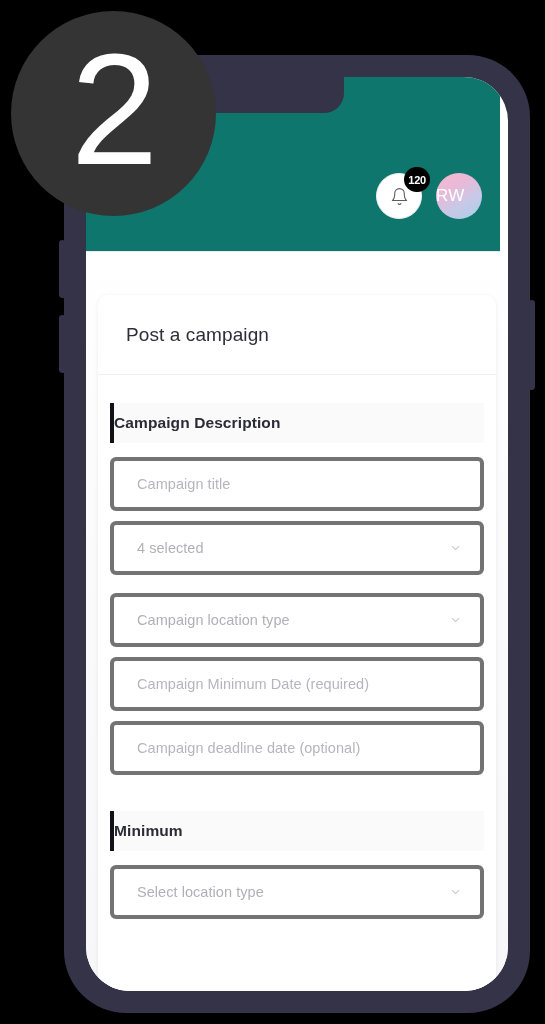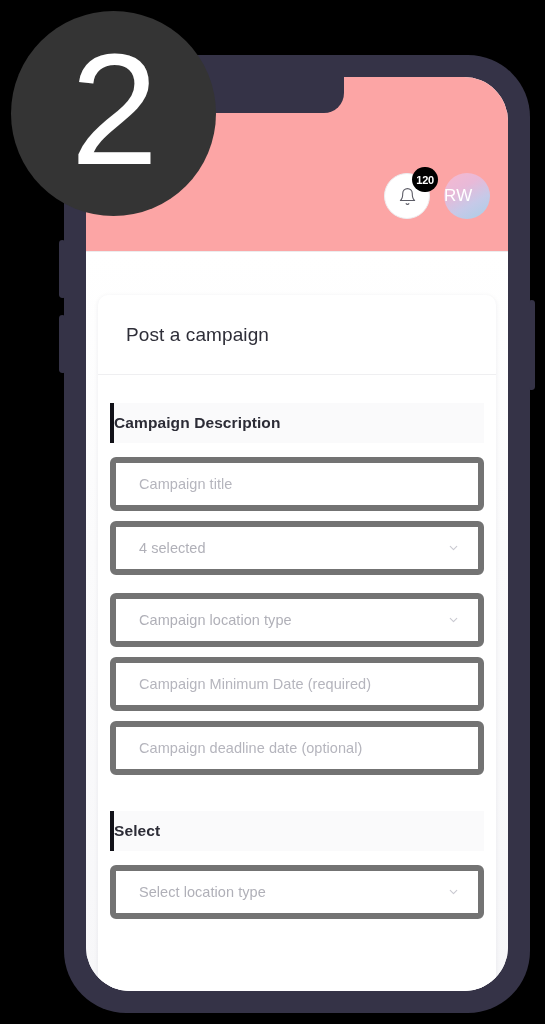--- a/index.html
+++ b/index.html
@@ -81,23 +81,23 @@
     background: #353347;
     border-bottom-right-radius: 20px;
     z-index: 8;
   }
 
   
   #app-header {
     position: absolute;
     left: 0;
     top: 0;
-    right: 0;
+    right: 8px;
     height: 175px;
-    background: #fca5a5;
+    background: #0f766e;
     border-bottom: 1px solid #ececed;
     box-sizing: border-box;
     z-index: 4;
   }
   #header-actions {
     position: absolute;
     right: 18px;
     top: 96px;
     display: flex;
     align-items: center;
@@ -207,21 +207,21 @@
   .section-title {
     font-size: 15.5px;
     color: #2c2c36;
     font-weight: 600;
     letter-spacing: 0.1px;
   }
 
   .field {
     position: relative;
     height: 54px;
-    border: 6px solid #737373;
+    border: 4px solid #737373;
     border-radius: 6px;
     margin: 0 0 10px 0;
     display: flex;
     align-items: center;
     background: #ffffff;
     box-sizing: border-box;
   }
   .field-text {
     font-size: 14.5px;
     color: #b5b5bd;
@@ -339,21 +339,21 @@
           </div>
 
           <div class="field">
             <span class="field-text">Campaign deadline date (optional)</span>
           </div>
 
           <div class="spacer-md"></div>
 
           <div class="section-header">
             <div class="section-accent"></div>
-            <div class="section-title">Select</div>
+            <div class="section-title">Minimum</div>
           </div>
 
           <div class="field select">
             <span class="field-text">Select location type</span>
             <span class="chevron">
               <svg width="13" height="13" viewBox="0 0 24 24" fill="none" stroke="#c9c9d1" stroke-width="2" stroke-linecap="round" stroke-linejoin="round">
                 <polyline points="6 9 12 15 18 9"></polyline>
               </svg>
             </span>
           </div>

